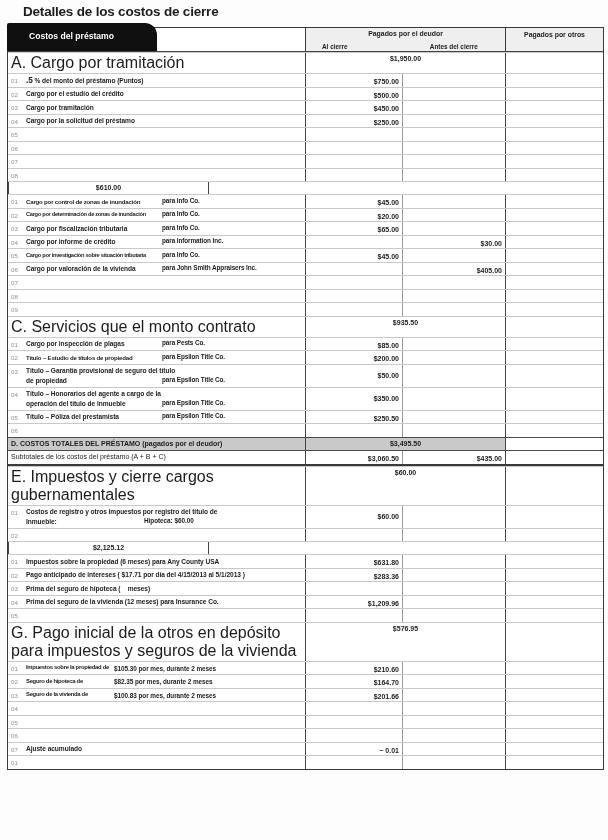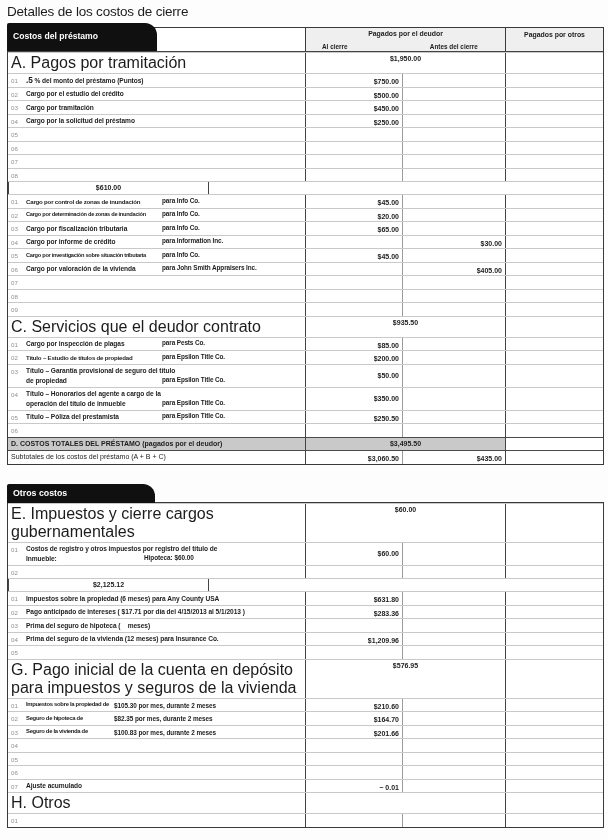--- a/index.html
+++ b/index.html
@@ -1,26 +1,26 @@
 <!DOCTYPE html>
 <html><head>
 <meta charset="utf-8">
 <style>
   html,body{margin:0;padding:0;}
   body{width:608px;height:840px;background:#fdfdfd;color:#1c1c1c;
        font-family:"Liberation Sans",sans-serif;-webkit-font-smoothing:antialiased;}
   .page{padding:4px 6px 0 7px;position:relative;}
-  h1{font-size:13.5px;font-weight:400;letter-spacing:-0.2px;margin:0 0 8px 0;}
+  h1{font-size:13.5px;font-weight:700;letter-spacing:-0.2px;margin:0 0 8px 16px;}
 
   .ctable{width:595px;border:1.5px solid #3a3a3a;background:#fff;}
   
   .t1-header{display:flex;height:23px;border-bottom:1.1px solid #444;}
   .hd-left{width:297px;position:relative;}
   .tab{background:#101010;color:#fff;font-weight:700;font-size:8.6px;
-       border-radius:2px 12px 0 0;padding-left:6px;box-sizing:border-box;}
+       border-radius:2px 12px 0 0;padding-left:22px;box-sizing:border-box;}
   .hd-left .tab{position:absolute;left:-1px;top:-5px;bottom:0;width:150px;line-height:26px;}
   .hd-deudor{width:200px;border-left:1.1px solid #3a3a3a;background:#efefef;
        display:flex;flex-direction:column;justify-content:space-between;padding:2px 0 1px;box-sizing:border-box;}
   .hd-title{text-align:center;font-weight:700;font-size:6.9px;}
   .hd-sub{display:flex;font-weight:700;font-size:6.4px;}
   .hd-sub .s1{width:97px;padding-left:16px;box-sizing:border-box;}
   .hd-sub .s2{width:103px;text-align:center;}
   .hd-otros{flex:1;border-left:1.1px solid #3a3a3a;background:#efefef;
        font-weight:700;font-size:6.9px;text-align:center;padding-top:3px;}
 
@@ -77,21 +77,21 @@
         <div class="hd-title">Pagados por el deudor</div>
         <div class="hd-sub">
           <span class="s1">Al cierre</span>
           <span class="s2">Antes del cierre</span>
         </div>
       </div>
       <div class="hd-otros">Pagados por otros</div>
     </div>
     <div id="t1-rows">
         <div class="row section">
-      <div class="cell desc">A. Pagos por tramitación</div>
+      <div class="cell desc">A. Cargo por tramitación</div>
       <div class="cell tamt">$1,950.00</div>
       <div class="cell others"></div>
         </div>
         <div class="row item">
     <div class="cell desc">
       <span class="num">01</span>
       <span class="lbl">
         <span class="l1"><b class="pfx">.5</b> % del monto del préstamo (Puntos)</span>
       </span>
     </div>
@@ -279,21 +279,21 @@
       <span class="num">09</span>
       <span class="lbl">
         <span class="l1"></span>
       </span>
     </div>
     <div class="cell ac"></div>
     <div class="cell adc"></div>
     <div class="cell others"></div>
         </div>
         <div class="row section">
-      <div class="cell desc">C. Servicios que el deudor contrato</div>
+      <div class="cell desc">C. Servicios que el monto contrato</div>
       <div class="cell tamt">$935.50</div>
       <div class="cell others"></div>
         </div>
         <div class="row item">
     <div class="cell desc">
       <span class="num">01</span>
       <span class="lbl">
         <span class="l1">Cargo por inspección de plagas</span>
               <span class="payee">para Pests Co.</span>
       </span>
@@ -370,21 +370,20 @@
         </div>
         <div class="row subtotal">
       <div class="cell desc">Subtotales de los costos del préstamo (A + B + C)</div>
       <div class="cell ac">$3,060.50</div>
       <div class="cell adc">$435.00</div>
       <div class="cell others"></div>
         </div>
       </div>
   </div>
 
-  <div class="tab standalone">Otros costos</div>
   <div class="ctable">
     <div id="t2-rows">
         <div class="row section">
       <div class="cell desc">E. Impuestos y cierre cargos gubernamentales</div>
       <div class="cell tamt">$60.00</div>
       <div class="cell others"></div>
         </div>
         <div class="row item two">
     <div class="cell desc">
       <span class="num">01</span>
@@ -461,21 +460,21 @@
       <span class="num">05</span>
       <span class="lbl">
         <span class="l1"></span>
       </span>
     </div>
     <div class="cell ac"></div>
     <div class="cell adc"></div>
     <div class="cell others"></div>
         </div>
         <div class="row section">
-      <div class="cell desc">G. Pago inicial de la cuenta en depósito para impuestos y seguros de la vivienda</div>
+      <div class="cell desc">G. Pago inicial de la otros en depósito para impuestos y seguros de la vivienda</div>
       <div class="cell tamt">$576.95</div>
       <div class="cell others"></div>
         </div>
         <div class="row item">
     <div class="cell desc">
       <span class="num">01</span>
       <span class="lbl has-detail">
         <span class="l1">Impuestos sobre la propiedad de</span>
               <span class="detail">$105.30 por mes, durante 2 meses</span>
       </span>
@@ -545,25 +544,20 @@
     <div class="cell desc">
       <span class="num">07</span>
       <span class="lbl">
         <span class="l1">Ajuste acumulado</span>
       </span>
     </div>
     <div class="cell ac">− 0.01</div>
     <div class="cell adc"></div>
     <div class="cell others"></div>
         </div>
-        <div class="row section">
-      <div class="cell desc">H. Otros</div>
-      <div class="cell tamt"></div>
-      <div class="cell others"></div>
-        </div>
         <div class="row item">
     <div class="cell desc">
       <span class="num">01</span>
       <span class="lbl">
         <span class="l1"></span>
       </span>
     </div>
     <div class="cell ac"></div>
     <div class="cell adc"></div>
     <div class="cell others"></div>

